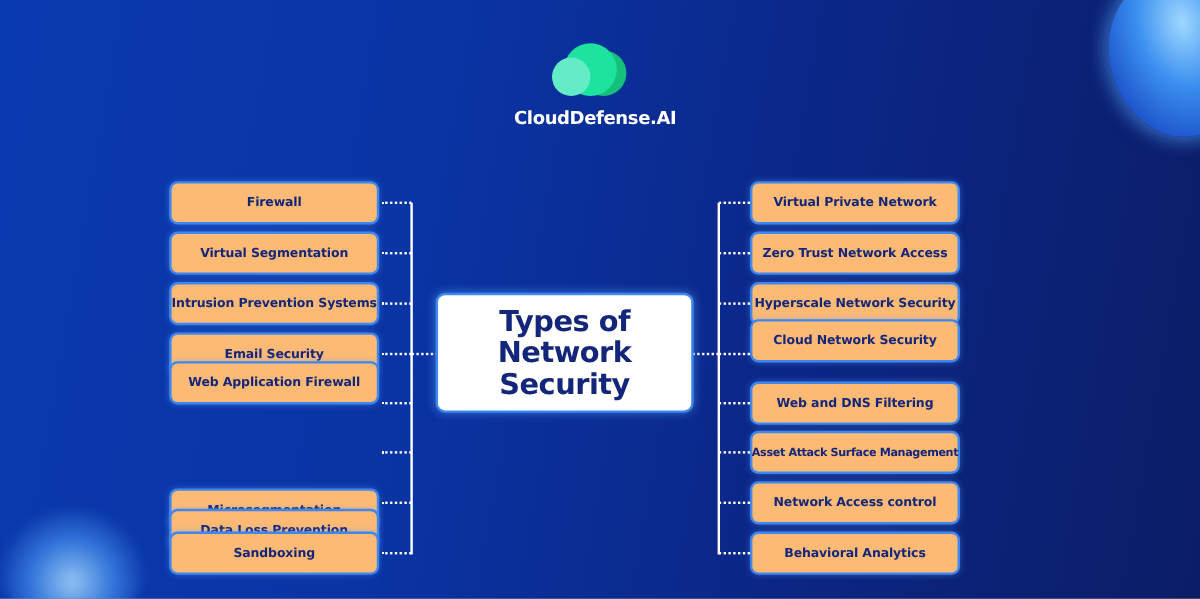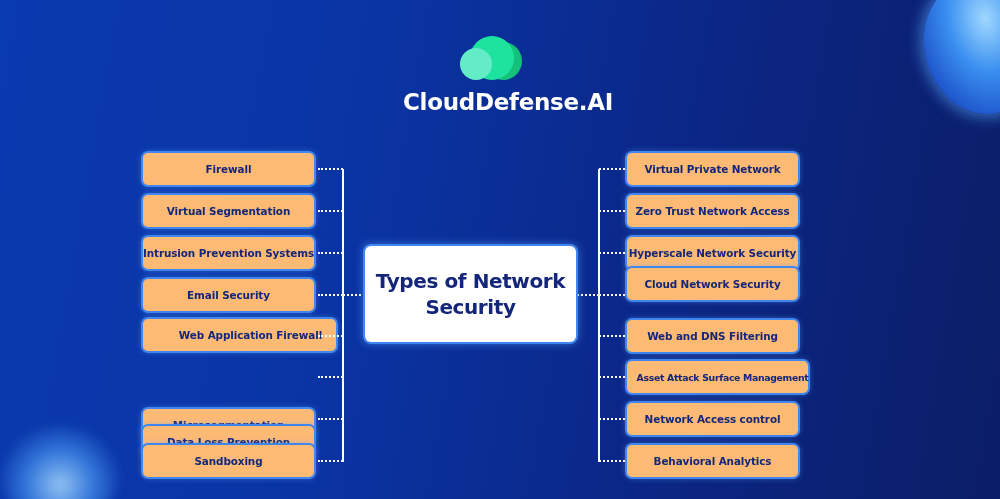--- a/index.html
+++ b/index.html
@@ -22,41 +22,41 @@
     filter: blur(4px);
   }
   .logo {
     position: absolute; left: 458px; top: 36px; width: 66px; height: 48px;
   }
   .logo .c { position: absolute; border-radius: 50%; }
   .logo .c3 { left: 26px; top: 6px; width: 38px; height: 38px; background: #15c07a; }
   .logo .c2 { left: 12px; top: 0px; width: 44px; height: 44px; background: #1ee39f; }
   .logo .c1 { left: 2px; top: 12px; width: 32px; height: 32px; background: #64ecc6; }
   .brand {
-    position: absolute; left: 388px; top: 89px; width: 240px; text-align: center;
-    color: #ffffff; font-weight: bold; font-size: 23px; letter-spacing: -0.3px;
+    position: absolute; left: 376px; top: 89px; width: 240px; text-align: center;
+    color: #ffffff; font-weight: bold; font-size: 15px; letter-spacing: -0.3px;
     font-family: "DejaVu Sans", sans-serif;
   }
   .item {
     position: absolute; width: 171px; height: 32px;
     background: #fdba74; border-radius: 5px;
     box-shadow: 0 0 0 2px #3f86ee, 0 0 6px 1px rgba(90,160,255,0.55);
     display: flex; align-items: center; justify-content: center;
     color: #13267a; font-weight: bold; font-size: 10.4px; white-space: nowrap;
     font-family: "DejaVu Sans", sans-serif; letter-spacing: -0.1px;
   }
   .item.small { font-size: 9.3px; letter-spacing: -0.3px; }
   .left { left: 143px; }
   .right { left: 627px; text-align: center; }
   .center {
     position: absolute; left: 365px; top: 246px; width: 211px; height: 96px;
     background: #ffffff; border-radius: 6px;
     box-shadow: 0 0 0 2px #3f86ee, 0 0 8px 2px rgba(90,160,255,0.55);
     display: flex; align-items: center; justify-content: center; text-align: center;
-    color: #13267a; font-weight: bold; font-size: 20px; line-height: 26px;
+    color: #13267a; font-weight: bold; font-size: 24px; line-height: 26px;
     font-family: "DejaVu Sans", sans-serif; letter-spacing: -0.4px;
   }
   .vline { position: absolute; width: 2px; background: #ffffff; }
   .dot {
     position: absolute; height: 0; border-top: 2px dotted #ffffff;
   }
 </style>
 </head>
 <body>
 
@@ -77,41 +77,41 @@
 
 <div id="left-col">
     <div class="item left" style="top: 153px;">Firewall</div>
     <div class="dot" style="left: 318px; width: 25px; top: 168px;"></div>
     <div class="item left" style="top: 195px;">Virtual Segmentation</div>
     <div class="dot" style="left: 318px; width: 25px; top: 210px;"></div>
     <div class="item left" style="top: 237px;">Intrusion Prevention Systems</div>
     <div class="dot" style="left: 318px; width: 25px; top: 252px;"></div>
     <div class="item left" style="top: 279px;">Email Security</div>
     <div class="dot" style="left: 318px; width: 25px; top: 294px;"></div>
-    <div class="item left" style="top: 319px; padding-left: 22px;">Web Application Firewall</div>
+    <div class="item left" style="top: 303px;">Web Application Firewall</div>
     <div class="dot" style="left: 318px; width: 25px; top: 335px;"></div>
     <div class="item left" style="top: 361px; margin-top: 48px;">Microsegmentation</div>
     <div class="dot" style="left: 318px; width: 25px; top: 376px;"></div>
     <div class="item left" style="top: 426px;">Data Loss Prevention</div>
     <div class="dot" style="left: 318px; width: 25px; top: 418px;"></div>
     <div class="item left" style="top: 445px;">Sandboxing</div>
     <div class="dot" style="left: 318px; width: 25px; top: 460px;"></div>
   </div>
 <div id="right-col">
     <div class="item right" style="top: 153px;">Virtual Private Network</div>
     <div class="dot" style="left: 599px; width: 26px; top: 168px;"></div>
     <div class="item right" style="top: 195px;">Zero Trust Network Access</div>
     <div class="dot" style="left: 599px; width: 26px; top: 210px;"></div>
     <div class="item right" style="top: 237px;">Hyperscale Network Security</div>
     <div class="dot" style="left: 599px; width: 26px; top: 252px;"></div>
     <div class="item right" style="top: 268px;">Cloud Network Security</div>
     <div class="dot" style="left: 599px; width: 26px; top: 294px;"></div>
     <div class="item right" style="top: 320px;">Web and DNS Filtering</div>
     <div class="dot" style="left: 599px; width: 26px; top: 335px;"></div>
-    <div class="item right small" style="top: 361px; padding-left: 10px;">Asset Attack Surface Management</div>
+    <div class="item right small" style="top: 361px;">Asset Attack Surface Management</div>
     <div class="dot" style="left: 599px; width: 26px; top: 376px;"></div>
     <div class="item right" style="top: 403px;">Network Access control</div>
     <div class="dot" style="left: 599px; width: 26px; top: 418px;"></div>
     <div class="item right" style="top: 445px;">Behavioral Analytics</div>
     <div class="dot" style="left: 599px; width: 26px; top: 460px;"></div>
   </div>
 
 <div class="center">
   <div>
     <div>Types of Network</div>

